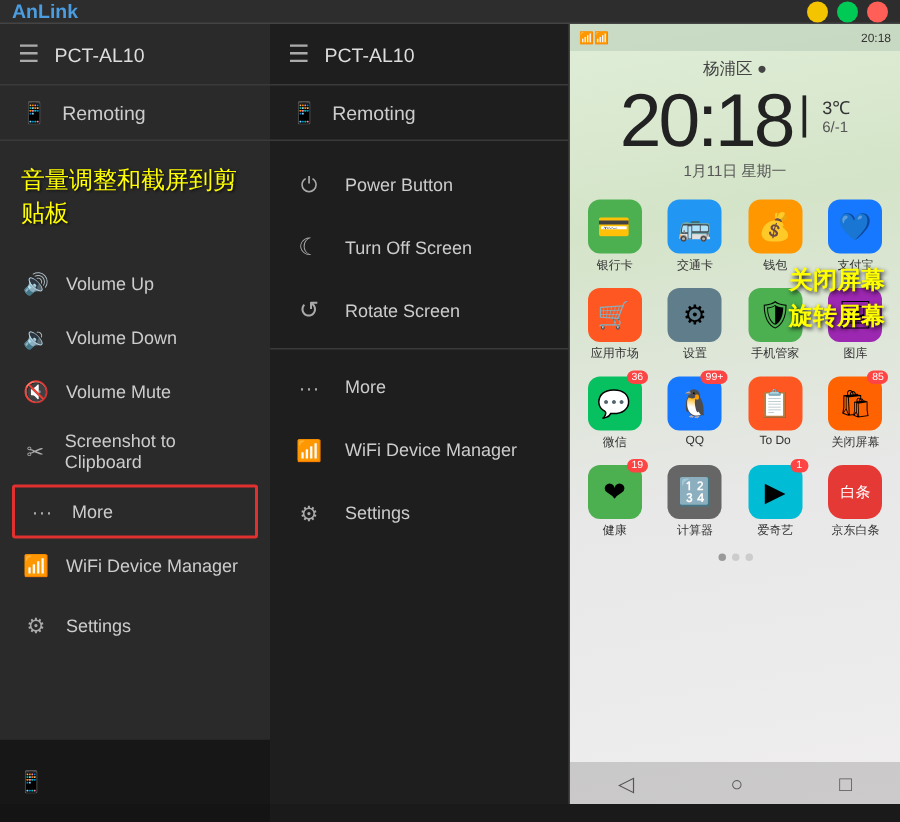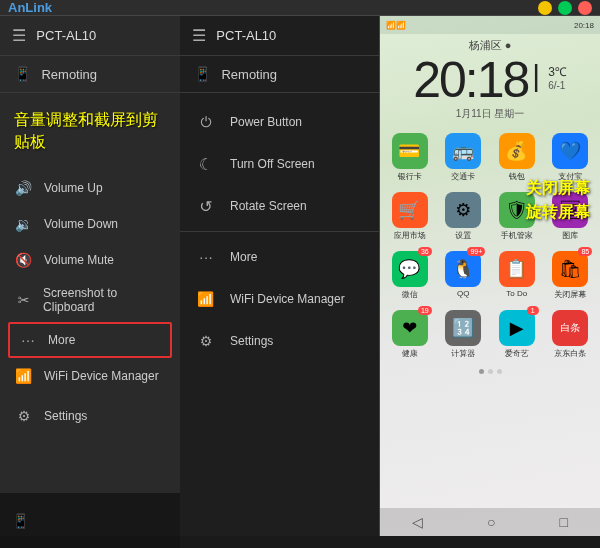--- a/index.html
+++ b/index.html
@@ -512,21 +512,21 @@
           <span class="app-icon-label">计算器</span>
         </div>
         <div class="app-icon">
           <div class="app-icon-img" style="background:#00BCD4;position:relative;">
             <span>▶</span>
             <span class="app-badge">1</span>
           </div>
           <span class="app-icon-label">爱奇艺</span>
         </div>
         <div class="app-icon">
-          <div class="app-icon-img" style="background:#E53935;">
+          <div class="app-icon-img" style="background:#E53935;border-radius:10px;">
             <span style="font-size:10px;color:white;">白条</span>
           </div>
           <span class="app-icon-label">京东白条</span>
         </div>
       </div>
 
       <div style="display:flex;justify-content:center;gap:4px;margin-top:4px;">
         <span style="width:5px;height:5px;border-radius:50%;background:#999;"></span>
         <span style="width:5px;height:5px;border-radius:50%;background:#ccc;"></span>
         <span style="width:5px;height:5px;border-radius:50%;background:#ccc;"></span>

